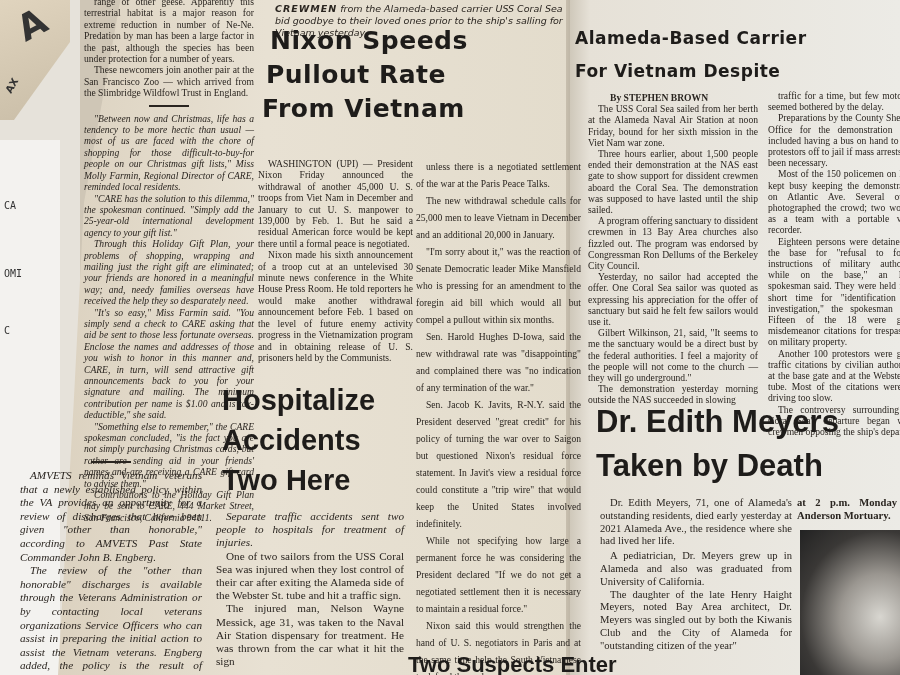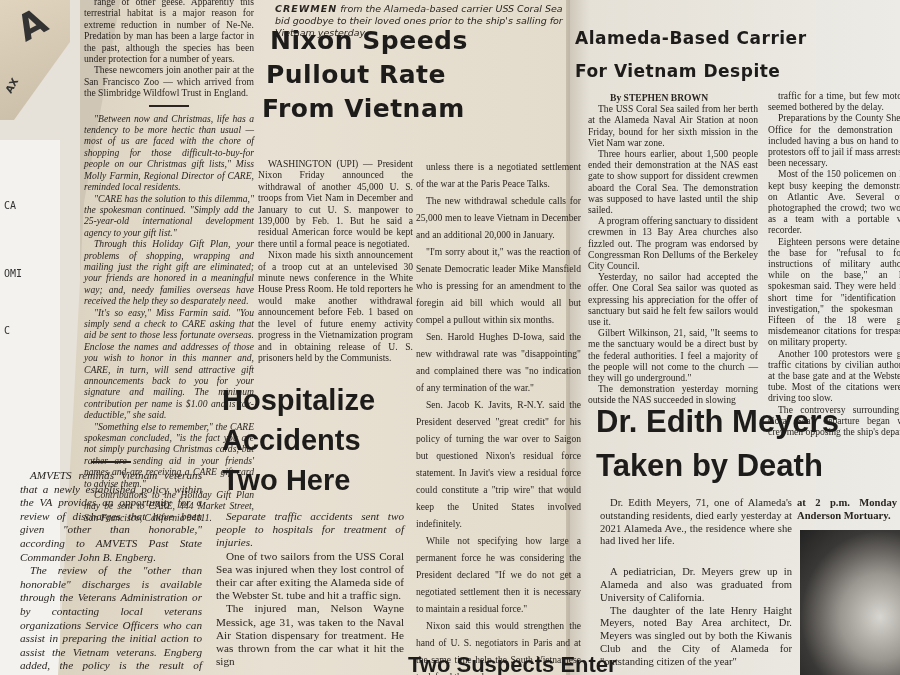--- a/index.html
+++ b/index.html
@@ -120,18 +120,18 @@
   <p>Eighteen persons were detained on the base for "refusal to follow instructions of military authorites while on the base," an NAS spokesman said. They were held for a short time for "identification and investigation," the spokesman said. Fifteen of the 18 were given misdemeanor citations for trespassing on military property.</p>
   <p>Another 100 protestors were given traffic citations by civilian authorities at the base gate and at the Webster St. tube. Most of the citations were for driving too slow.</p>
   <p>The controversy surrounding the Coral Sea's departure began when crewmen opposing the ship's departure</p>
 </div>
 
 <div class="head-light" style="left:596px;top:400px;font-size:31px;line-height:44px;font-weight:bold;">
   <div>Dr. Edith Meyers</div>
   <div>Taken by Death</div>
 </div>
 <div class="col" style="left:600px;top:497px;width:192px;font-size:10.6px;line-height:12.8px;">
-  <p style="margin-bottom:18px;font-family:Liberation Serif, serif;">Dr. Edith Meyers, 71, one of Alameda's outstanding residents, died early yesterday at 2021 Alameda Ave., the residence where she had lived her life.</p>
+  <p style="margin-bottom:2px;font-family:Liberation Serif, serif;">Dr. Edith Meyers, 71, one of Alameda's outstanding residents, died early yesterday at 2021 Alameda Ave., the residence where she had lived her life.</p>
   <p style="margin-bottom:0;">A pediatrician, Dr. Meyers grew up in Alameda and also was graduated from University of California.</p>
   <p>The daughter of the late Henry Haight Meyers, noted Bay Area architect, Dr. Meyers was singled out by both the Kiwanis Club and the City of Alameda for "outstanding citizen of the year"</p>
 </div>
 <div class="col" style="left:797px;top:497px;width:100px;font-size:10.6px;line-height:12.8px;font-weight:bold;">at 2 p.m. Monday Anderson Mortuary.</div>
 <div class="photo"></div>
 
 </body></html>

